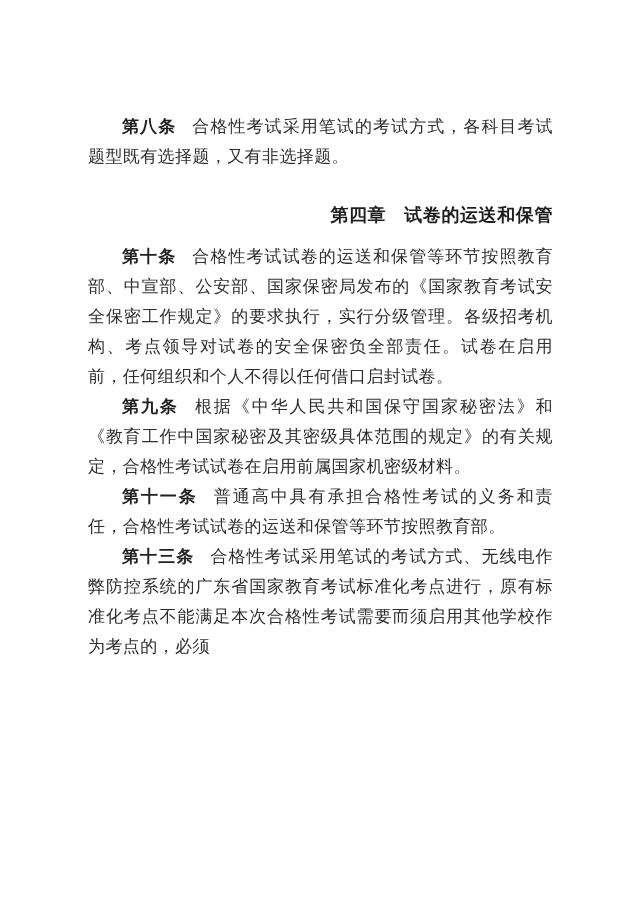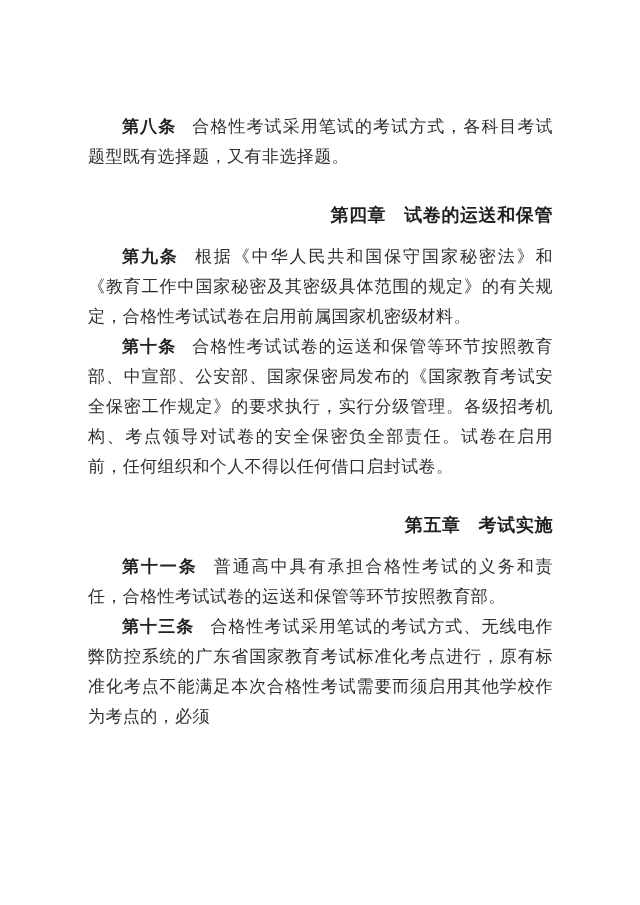--- a/index.html
+++ b/index.html
@@ -57,25 +57,24 @@
 </style>
 </head>
 <body>
 
 <div class="page">
 
   <p class="article"><span class="article-label">第八条</span><span>合格性考试采用笔试的考试方式，各科目考试题型既有选择题，又有非选择题。</span></p>
 
   <h2 class="chapter"><span>第四章</span><span class="chapter-gap"></span><span>试卷的运送和保管</span></h2>
 
+  <p class="article"><span class="article-label">第十条</span><span>合格性考试试卷的运送和保管等环节按照教育部、中宣部、公安部、国家保密局发布的《国家教育考试安全保密工作规定》的要求执行，实行分级管理。各级招考机构、考点领导对试卷的安全保密负全部责任。试卷在启用前，任何组织和个人不得以任何借口启封试卷。</span></p>
+
   <p class="article"><span class="article-label">第九条</span><span>根据《中华人民共和国保守国家秘密法》和《教育工作中国家秘密及其密级具体范围的规定》的有关规定，合格性考试试卷在启用前属国家机密级材料。</span></p>
 
-  <p class="article"><span class="article-label">第十条</span><span>合格性考试试卷的运送和保管等环节按照教育部、中宣部、公安部、国家保密局发布的《国家教育考试安全保密工作规定》的要求执行，实行分级管理。各级招考机构、考点领导对试卷的安全保密负全部责任。试卷在启用前，任何组织和个人不得以任何借口启封试卷。</span></p>
 
-
-  <h2 class="chapter"><span>第五章</span><span class="chapter-gap"></span><span>考试实施</span></h2>
 
   <p class="article"><span class="article-label">第十一条</span><span>普通高中具有承担合格性考试的义务和责任，合格性考试试卷的运送和保管等环节按照教育部。</span></p>
 
   <p class="article"><span class="article-label">第十三条</span><span>合格性考试采用笔试的考试方式、无线电作弊防控系统的广东省国家教育考试标准化考点进行，原有标准化考点不能满足本次合格性考试需要而须启用其他学校作为考点的，必须</span></p>
 
 
 </div>
 
 </body></html>

